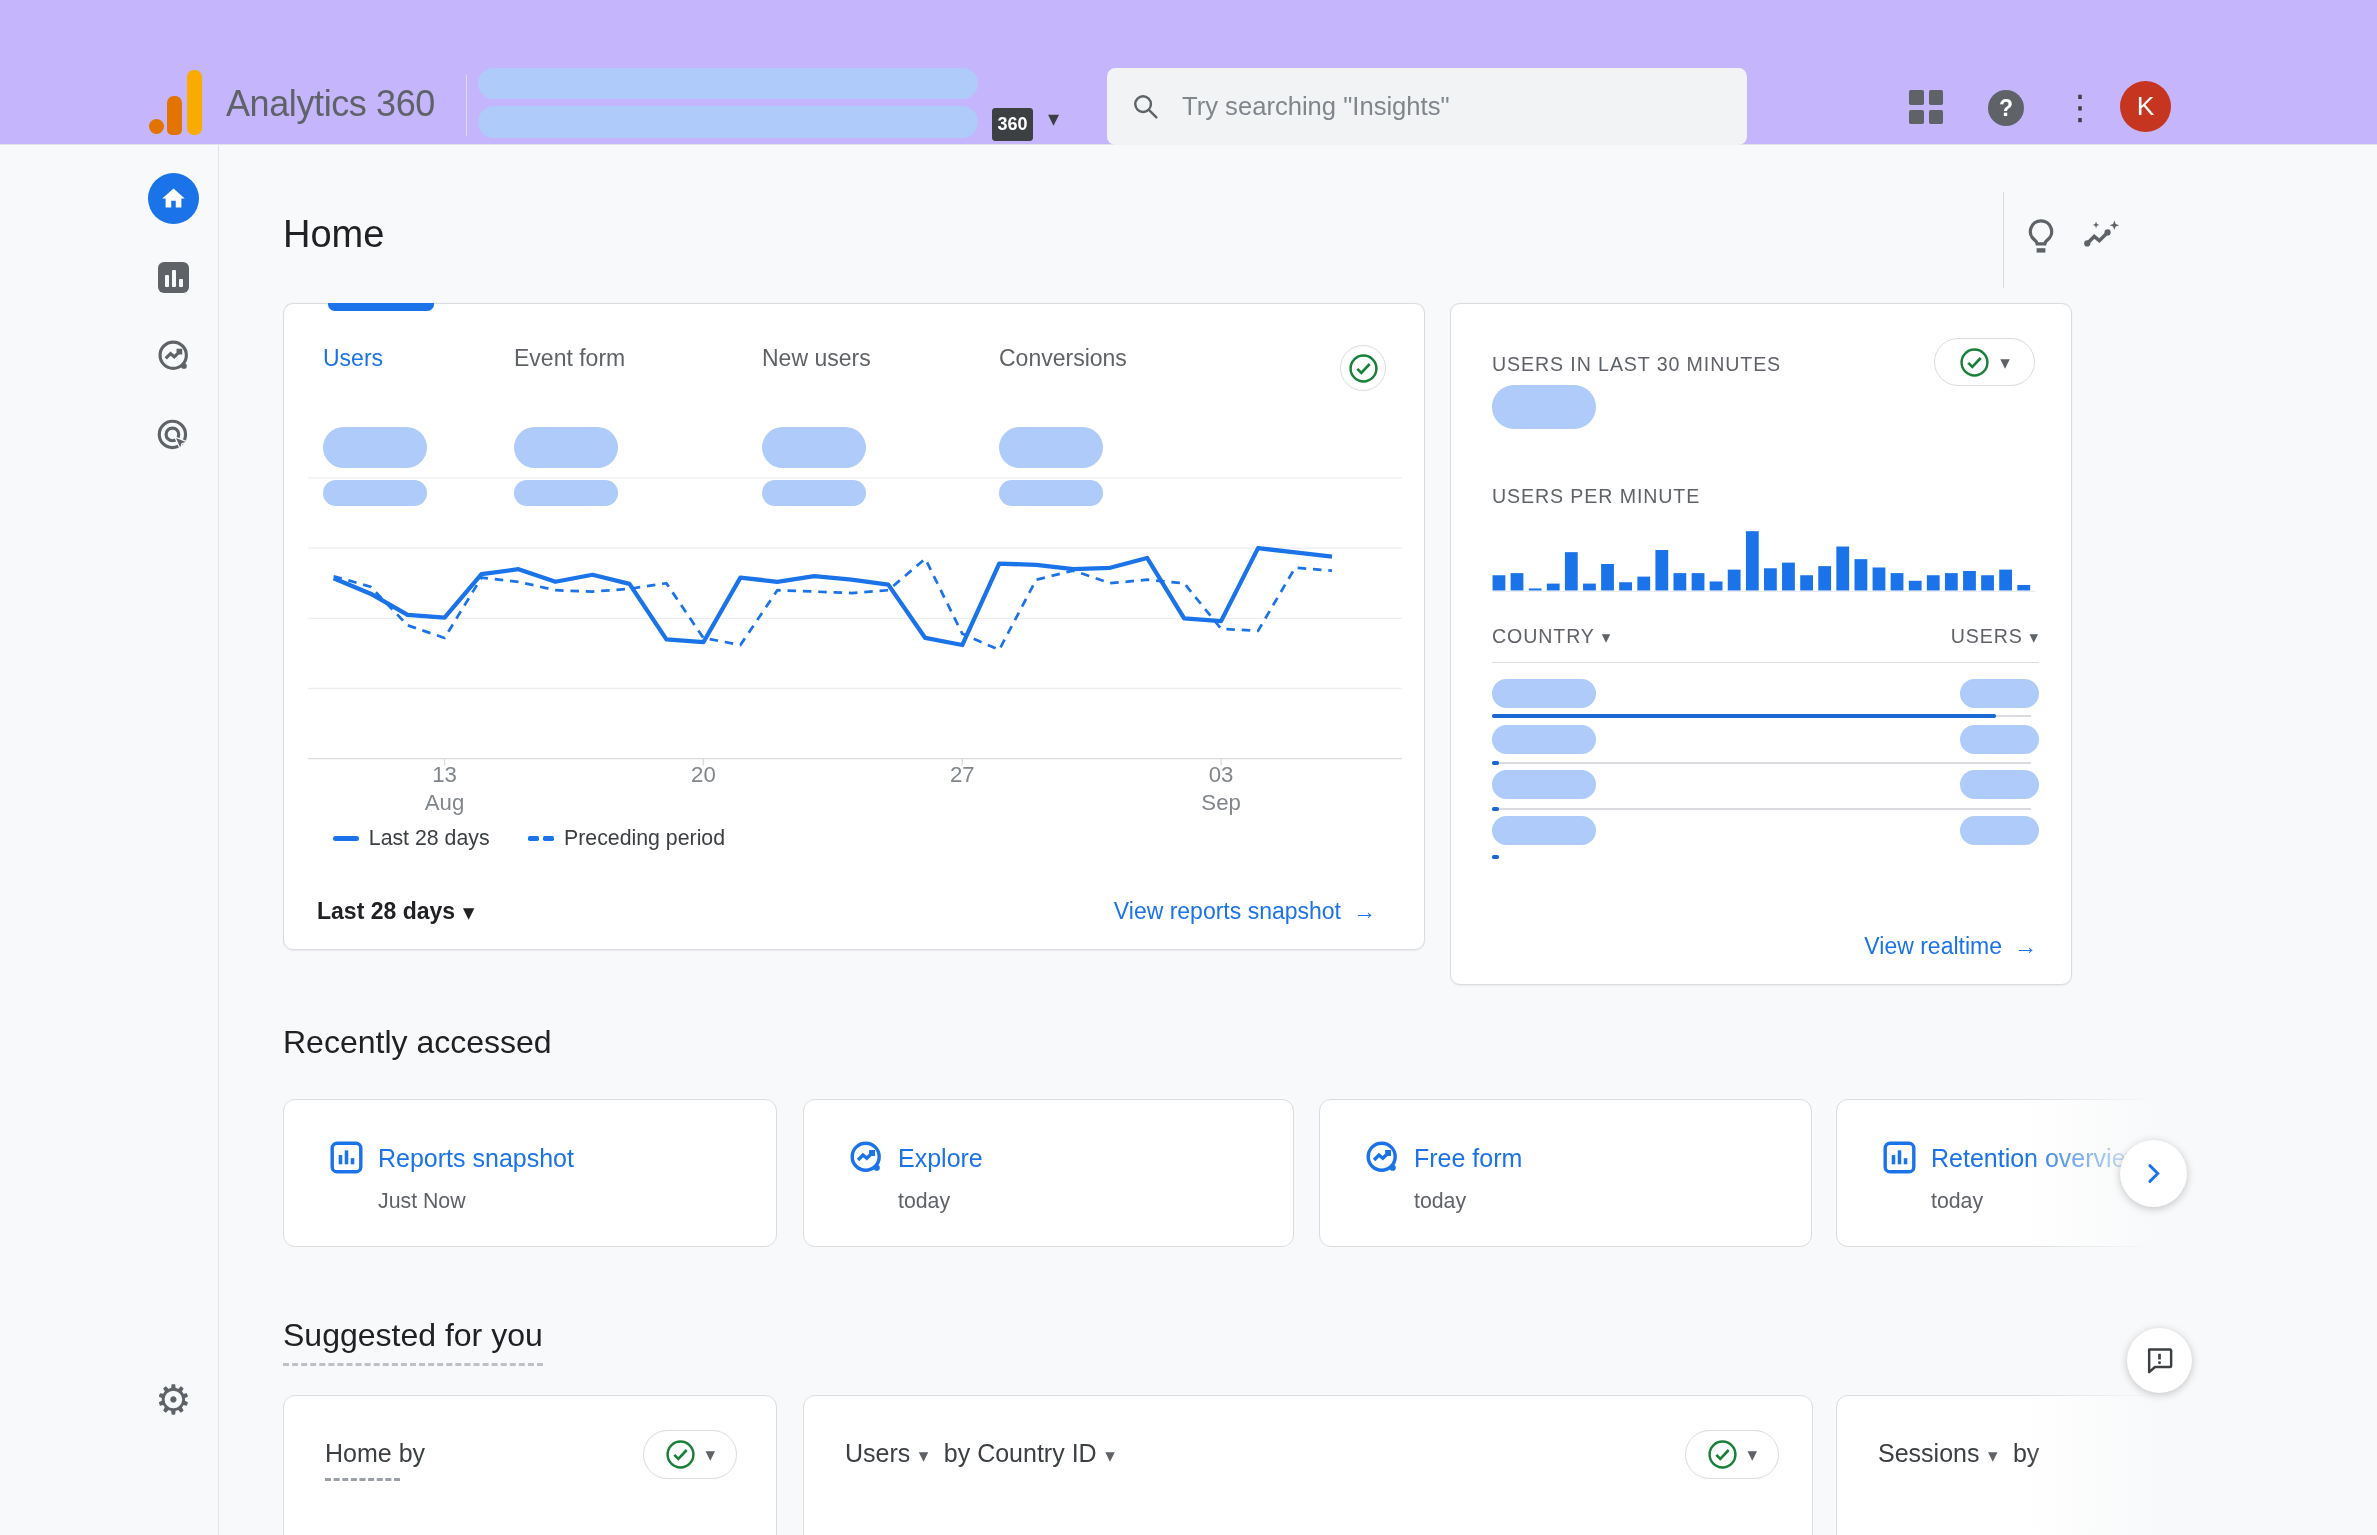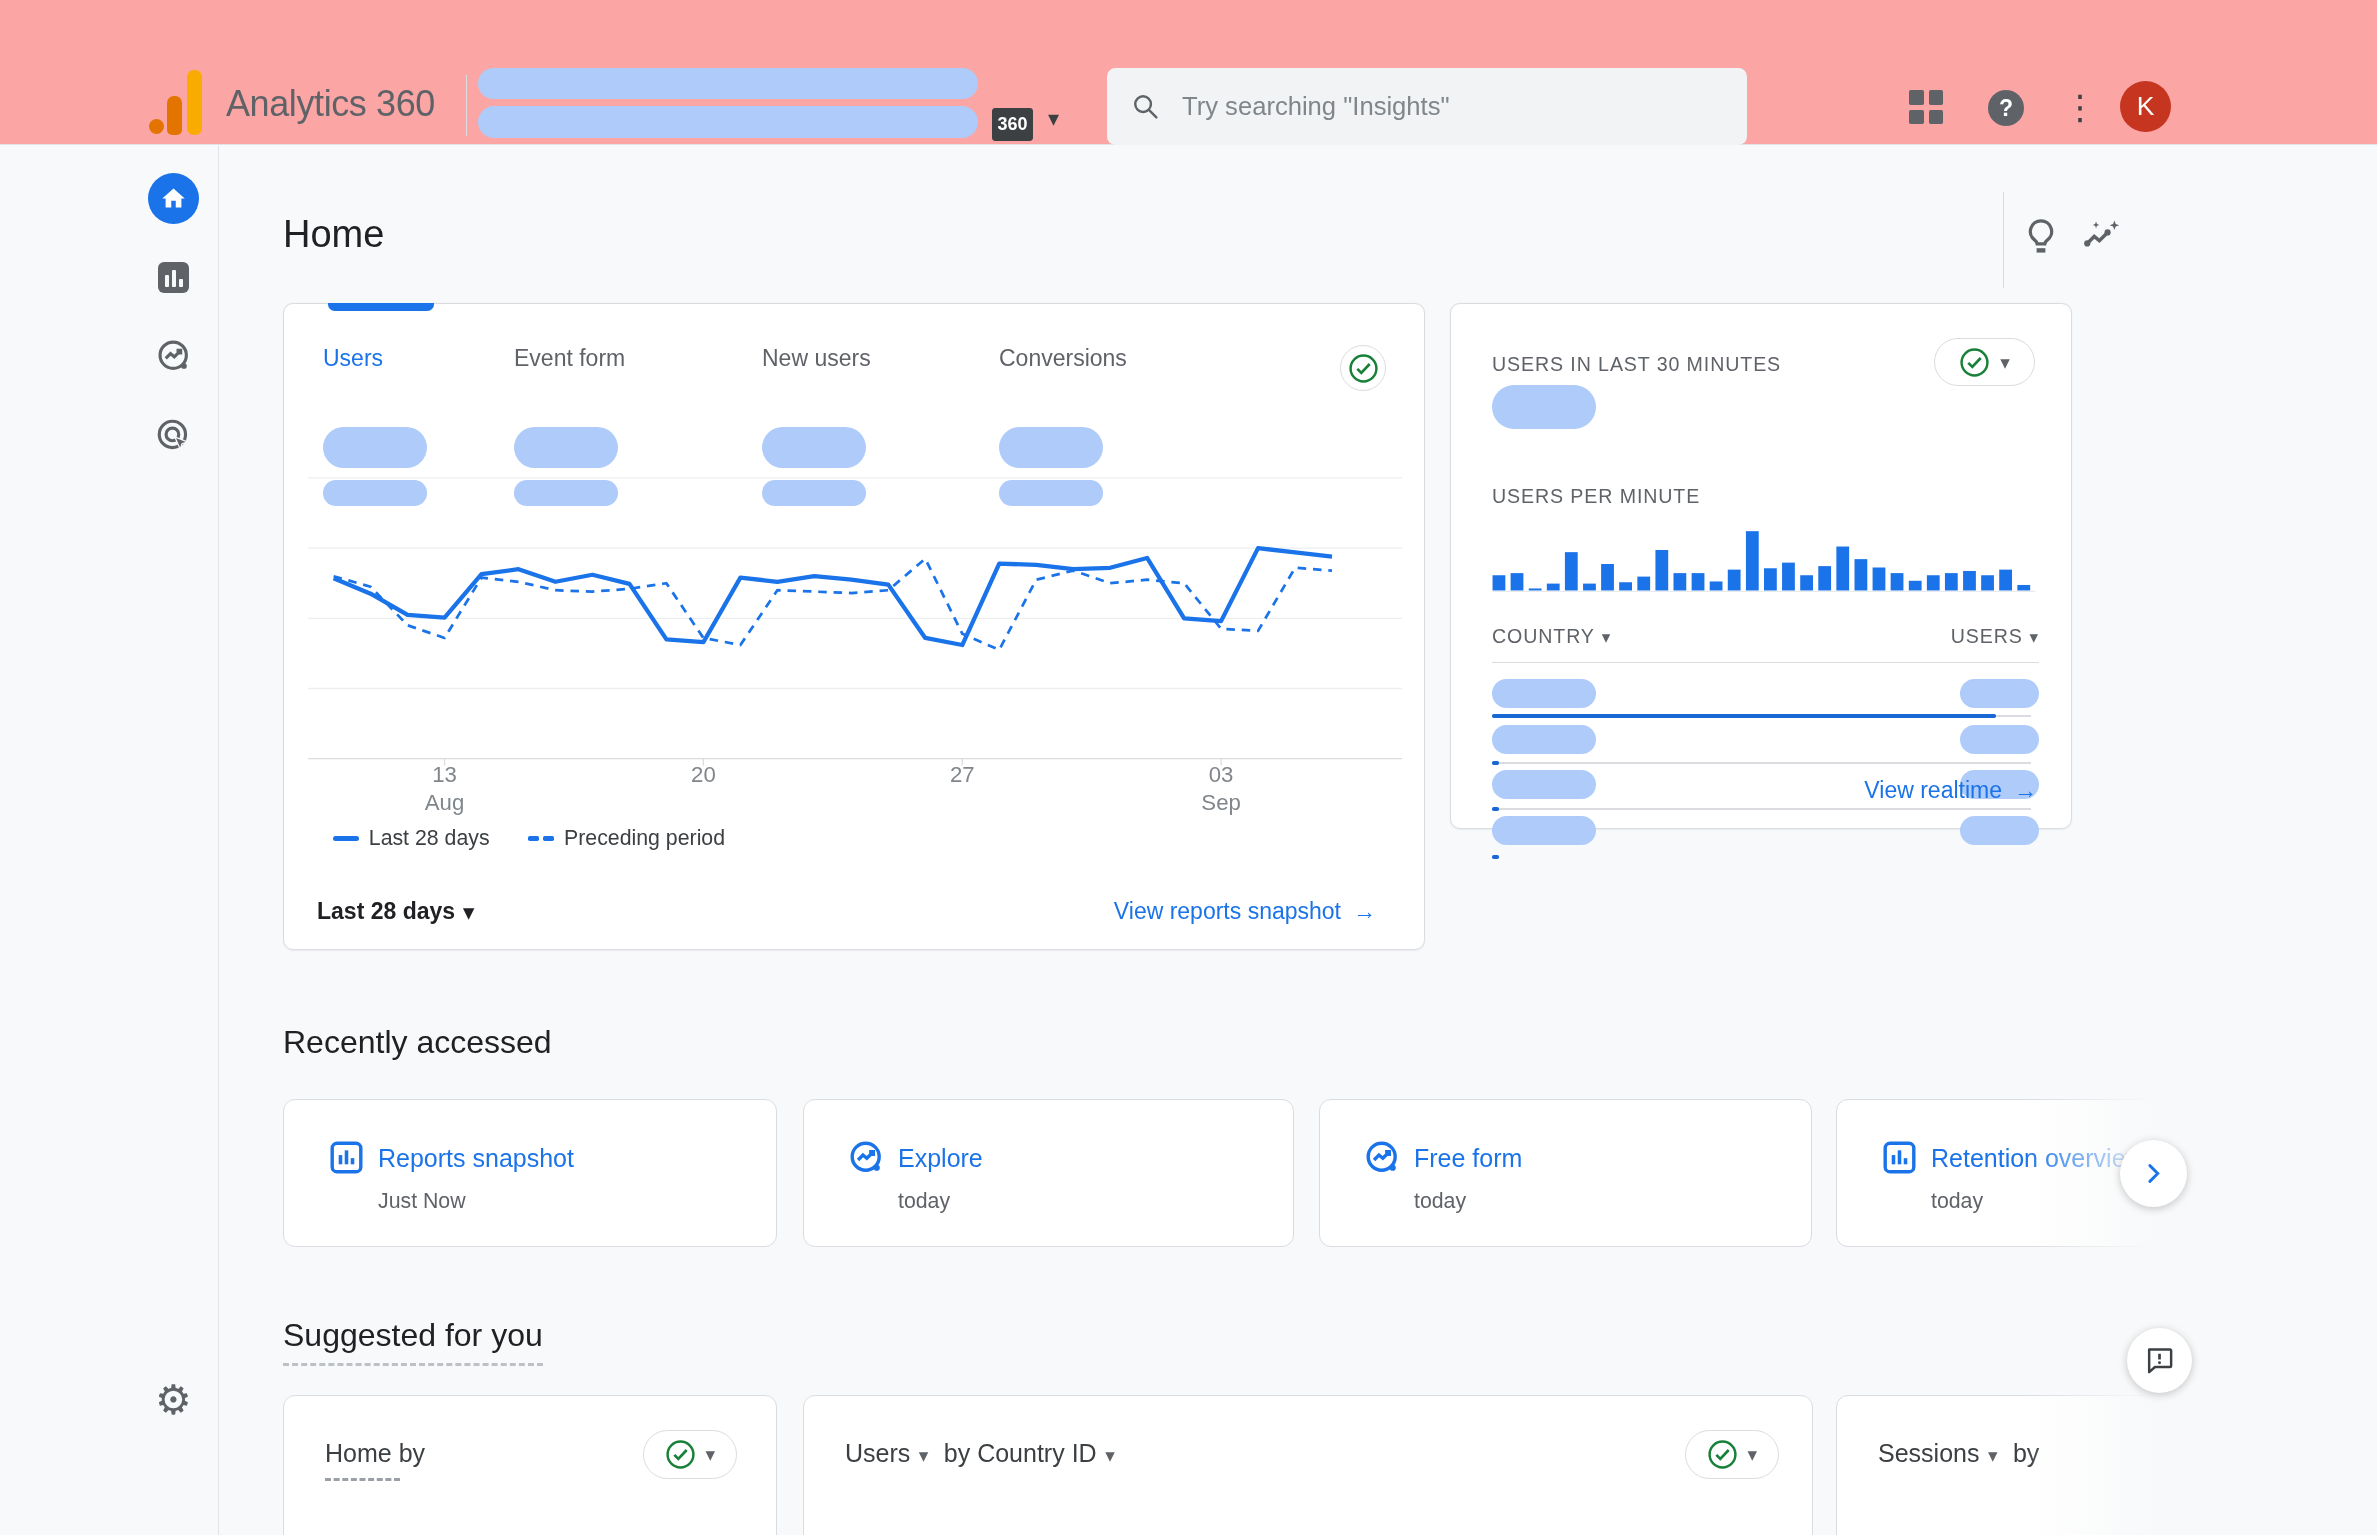--- a/index.html
+++ b/index.html
@@ -1,21 +1,21 @@
 <!DOCTYPE html>
 <html style="font-size:13.7px"><head>
 <meta charset="utf-8">
 <style>
   * { margin:0; padding:0; box-sizing:border-box; }
   html,body { background:#f8f9fa; }
   .screen { position:relative; width:2377px; height:1535px; background:#f8f9fa;
             font-family:"Liberation Sans", sans-serif; overflow:hidden; color:#202124; }
 
   
-  .header { position:absolute; left:0; top:0; width:2377px; height:145px; background:#fca5a5;
+  .header { position:absolute; left:0; top:0; width:2377px; height:145px; background:#c4b5fd;
             border-bottom:0.9px solid #e0e3e7; z-index:30; }
   .logo-block { position:absolute; left:149px; top:70px; display:flex; align-items:center; }
   .ga-logo { position:relative; width:53px; height:67px; }
   .ga-bar-tall { position:absolute; left:38px; top:0; width:14.5px; height:65px; background:#f9ab00; border-radius:6.8px; }
   .ga-bar-mid  { position:absolute; left:18px; top:25.6px; width:14.5px; height:39px; background:#e37400; border-radius:6.8px 6.8px 5.1px 5.1px; }
   .ga-dot      { position:absolute; left:0; top:49px; width:15.4px; height:15.4px; background:#e37400; border-radius:50%; }
   .product-name { margin-left:24px; font-size:36px; color:#5f6368; letter-spacing:-0.4px; white-space:nowrap; }
   .hdr-divider { position:absolute; left:466px; top:75px; width:0.9px; height:61px; background:#dadce0; }
   .hpill { position:absolute; left:478px; background:#aecbfa; border-radius:16px; }
   .hpill1 { top:68px; width:500px; height:31px; }
@@ -80,21 +80,21 @@
   .leg-solid { width:25.6px; height:5.1px; background:#1a73e8; border-radius:2.6px; margin-right:10.2px; }
   .leg-dash { display:flex; gap:4.3px; margin:0 10.2px 0 38px; }
   .leg-dash i { width:11px; height:5.1px; background:#1a73e8; border-radius:1.7px; }
   .ov-footer-left { position:absolute; left:33px; bottom:24px; font-size:23px; color:#202124;font-weight:bold; }
   .ov-footer-left .caret { color:#202124; font-size:20.5px; margin-left:8.5px; }
   .link { color:#1a73e8; font-size:23px; font-weight:500; }
   .ov-footer-right { position:absolute; right:48px; bottom:24px; }
   .arrow { margin-left:12px; }
 
   
-  .card-realtime { left:1450px; top:303px; width:622px; height:526px; }
+  .card-realtime { left:1450px; top:303px; width:622px; height:682px; }
   .caps-label { font-size:19.6px; letter-spacing:0.9px; color:#5f6368; font-weight:500; }
   .rt-title { position:absolute; left:41px; top:49px; }
   .rt-pill-drop { position:absolute; right:36px; top:34px; width:101px; height:48px; border:0.9px solid #dadce0;
                   border-radius:24px; display:flex; align-items:center; justify-content:center; gap:10.2px; background:#fff; }
   .rt-bignum { position:absolute; left:41px; top:81px; width:104px; height:44px; border-radius:22px; }
   .rt-permin { position:absolute; left:41px; top:181px; }
   .rt-bars { position:absolute; left:41px; top:215px; }
   .rt-thead { position:absolute; left:41px; right:32px; top:321px; display:flex; justify-content:space-between; }
   .rt-thead .caret { color:#5f6368; font-size:17px; margin-left:6.8px; }
   .rt-divider { position:absolute; left:41px; right:32px; top:358px; height:0.9px; background:#dadce0; }

